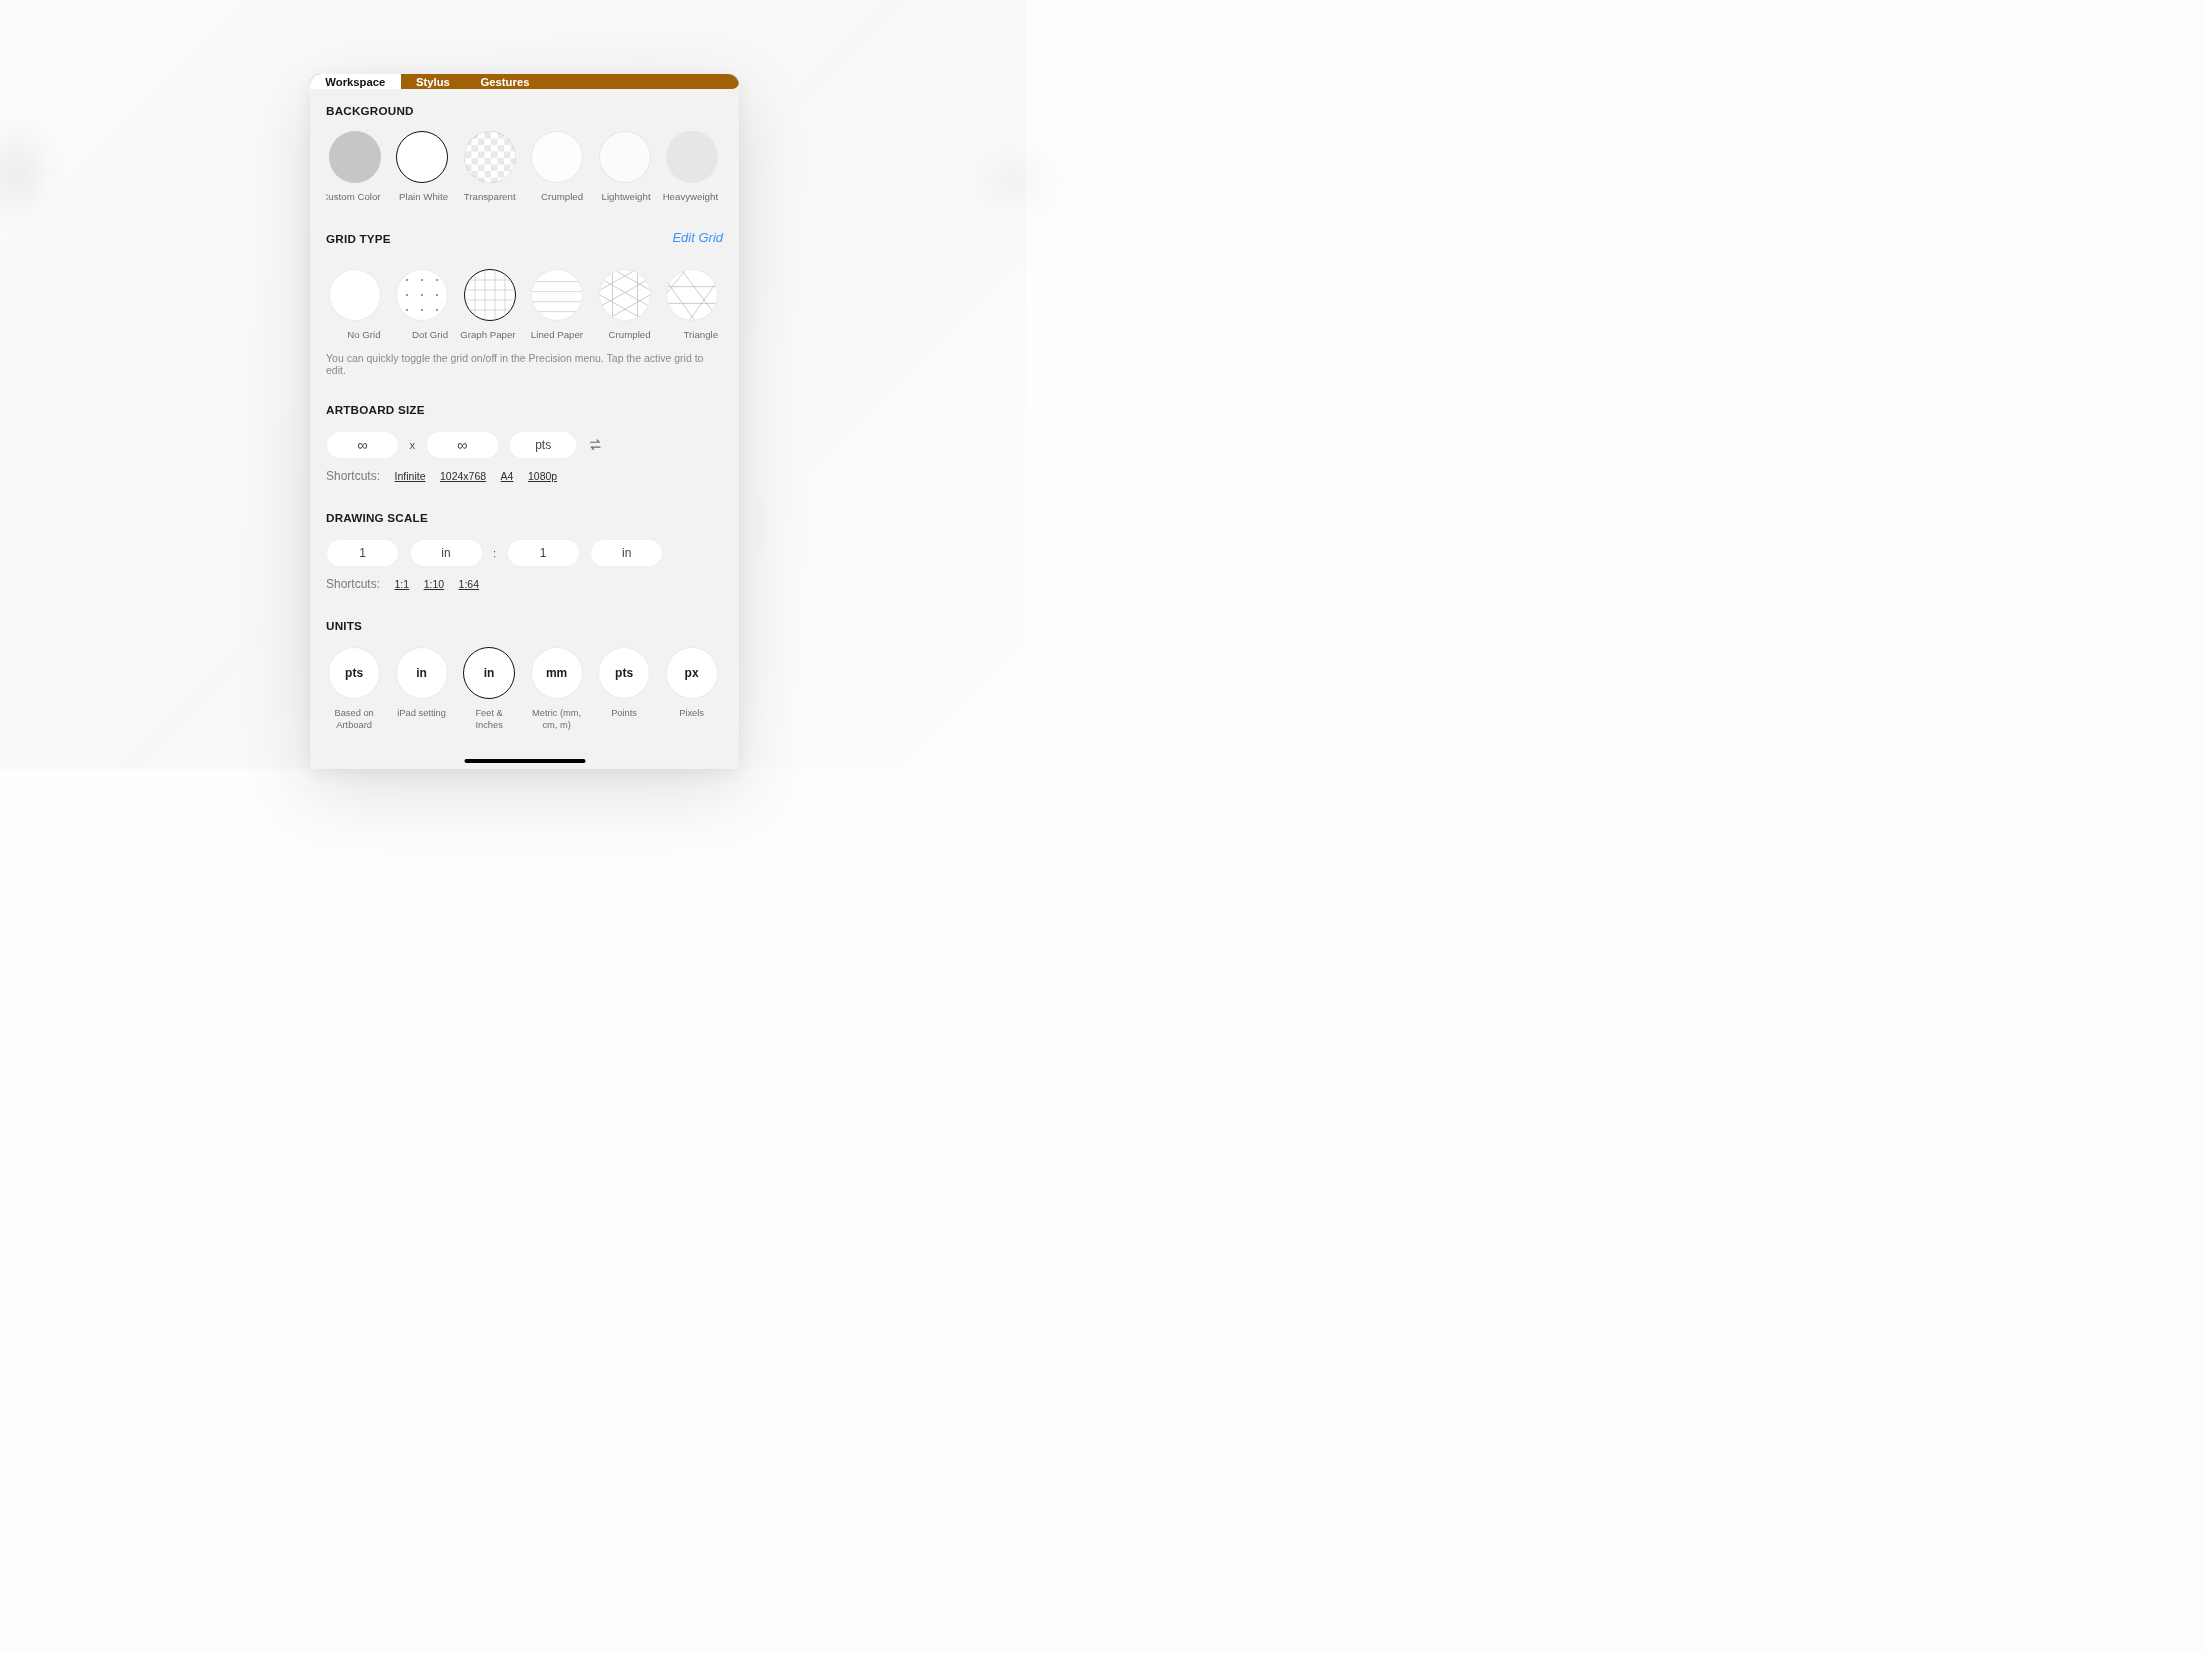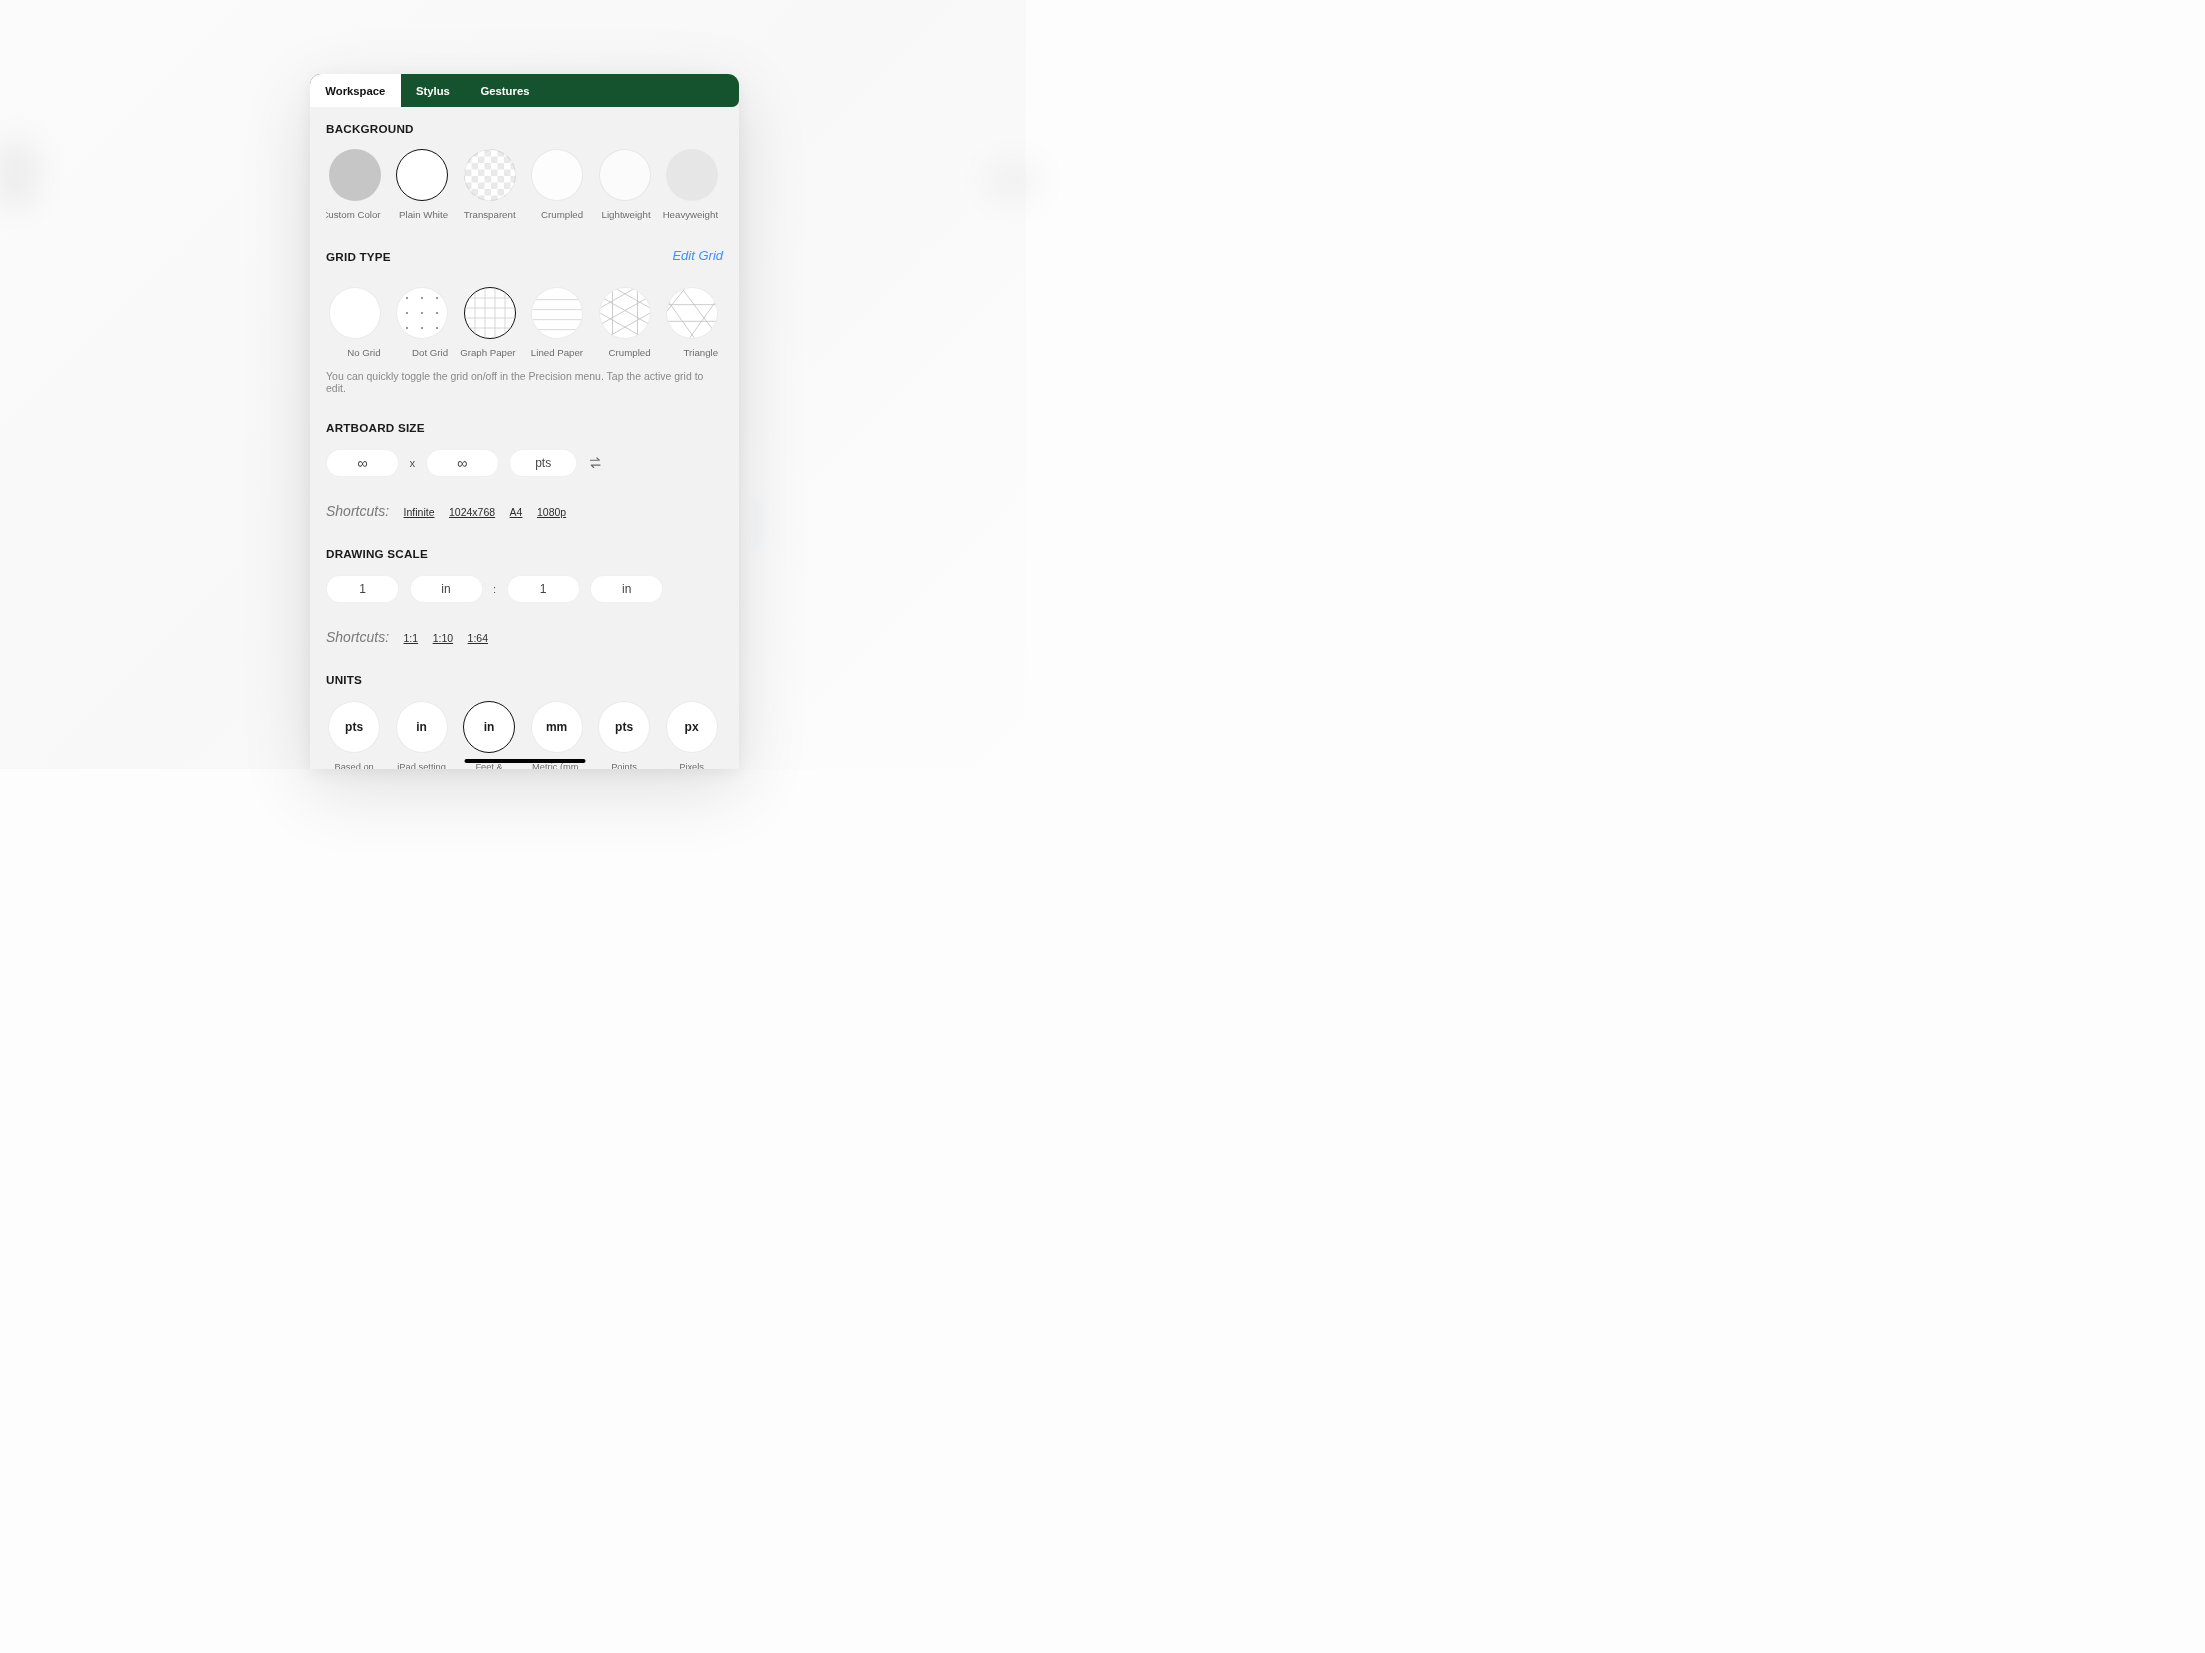--- a/index.html
+++ b/index.html
@@ -44,23 +44,23 @@
     left: 310px;
     top: 74px;
     width: 429px;
     height: 695px;
     background: #f2f2f2;
     border-radius: 11.3px 11.3px 0 0;
     box-shadow: 0 20px 73px rgba(0,0,0,0.12), 0 4px 16px rgba(0,0,0,0.06);
     overflow: hidden;
   }
   .tabbar {
-    height: 33px;
-    display: flex;
-    background: #14532d;
+    height: 15px;
+    display: flex;
+    background: #a16207;
     border-radius: 7px;
   }
   .tab {
     padding: 0 15.3px;
     display: flex;
     align-items: center;
     font-size: 11.3px;
     font-weight: 600;
     color: #fff;
     cursor: pointer;
@@ -186,24 +186,22 @@
   .infinity { font-size: 14.5px; }
   .swap-icon svg { display:block; }
 
   .shortcuts {
     display: flex;
     gap: 14.5px;
     align-items: baseline;
     margin-bottom: 28px;
   }
   .shortcuts .lbl {
-    font-style: italic;
-    font-size: 14px;
+    font-size: 12px;
     color: #7a7a7a;
-    margin-top: 16px;
   }
   .shortcuts .sc {
     font-size: 10.5px;
     color: #2c2c2c;
     text-decoration: underline;
     cursor: pointer;
   }
 
   
   .unit-row {

